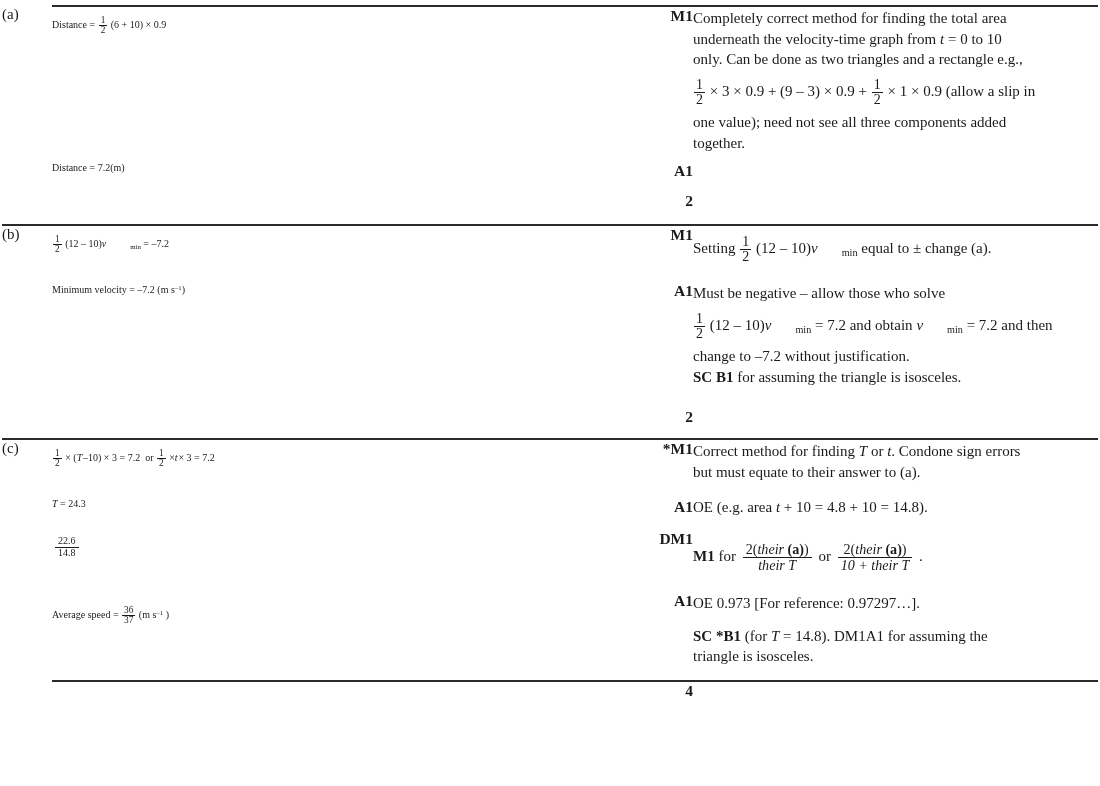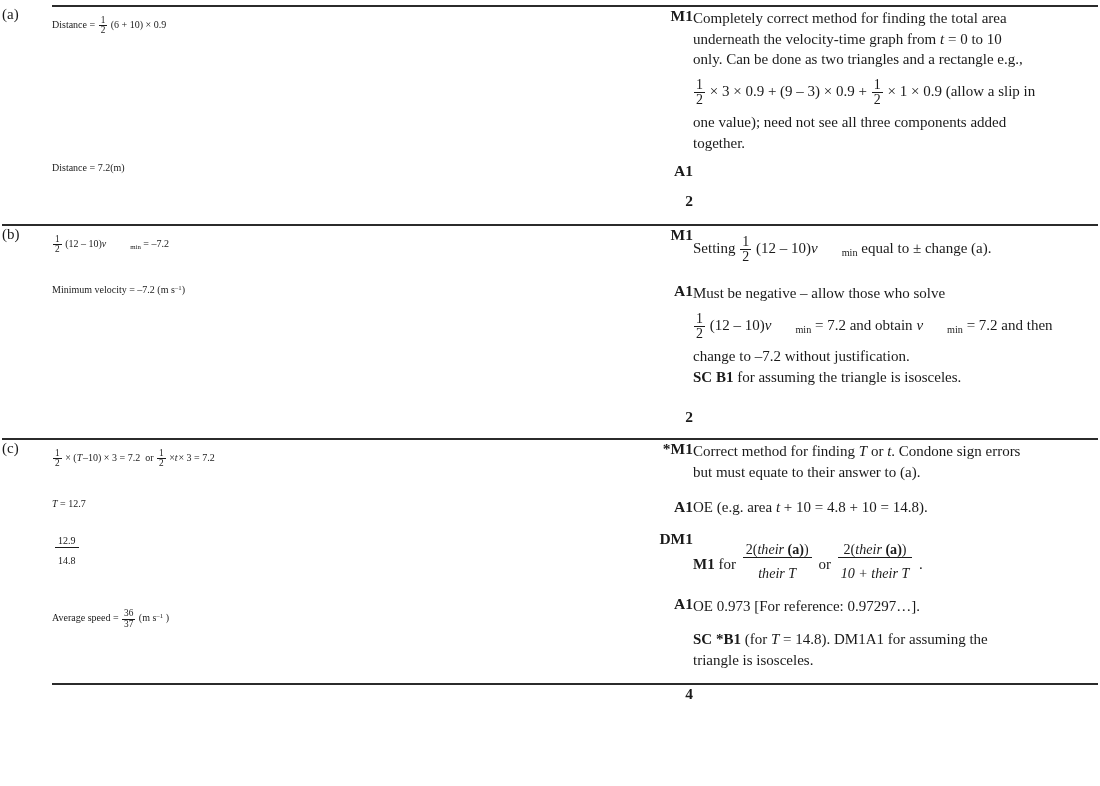--- a/index.html
+++ b/index.html
@@ -85,21 +85,21 @@
   .tline{display:block;margin:2px 0;}
 
   .bigfrac{
     display:inline-block;
     vertical-align:-0.62em;
     text-align:center;
     line-height:1.08;
     margin:0 3px;
   }
   .bigfrac > .num{display:block;padding:0 3px;}
-  .bigfrac > .den{display:block;border-top:1.2px solid #1a1a1a;padding:8px 3px;font-family:Liberation Serif, serif;}
+  .bigfrac > .den{display:block;border-top:1.2px solid #1a1a1a;padding:0 3px;font-family:Liberation Serif, serif;}
 </style>
 </head>
 <body>
 
 <div class="sheet">
 <table class="ms">
   <colgroup>
     <col class="c-part">
         <col class="c-work">
         <col class="c-mark">
@@ -221,32 +221,32 @@
     </td>
     <td class="mark">*M1</td>
     <td class="note">
       <span class="tline"><span>Correct method for finding </span><span class="ital">T</span><span> or </span><span class="ital">t</span><span>. Condone sign errors</span></span>
       <span class="tline">but must equate to their answer to (a).</span>
     </td>
   </tr>
 
   <tr>
     <td class="work" style="height:32px">
-      <span class="ital">T</span><span> = 12.7</span>
+      <span class="ital">T</span><span> = 24.3</span>
     </td>
     <td class="mark">A1</td>
     <td class="note">
       <span>OE (e.g. area </span><span class="ital">t</span><span> + 10 = 4.8 + 10 = 14.8).</span>
     </td>
   </tr>
 
   <tr>
     <td class="work" style="height:62px">
       <span class="bigfrac" style="margin-top:6px;vertical-align:top">
-        <span class="num">12.9</span>
+        <span class="num">22.6</span>
         <span class="den">14.8</span>
       </span>
     </td>
     <td class="mark">DM1</td>
     <td class="note">
       <span class="mline" style="margin-top:12px">
         <span class="b">M1</span><span> for</span>
         <span class="bigfrac">
           <span class="num" style="font-size:0.94em">2(<span class="ital">their</span>&nbsp;<span class="b">(a)</span>)</span>
           <span class="den ital" style="font-size:0.94em">their T</span>

